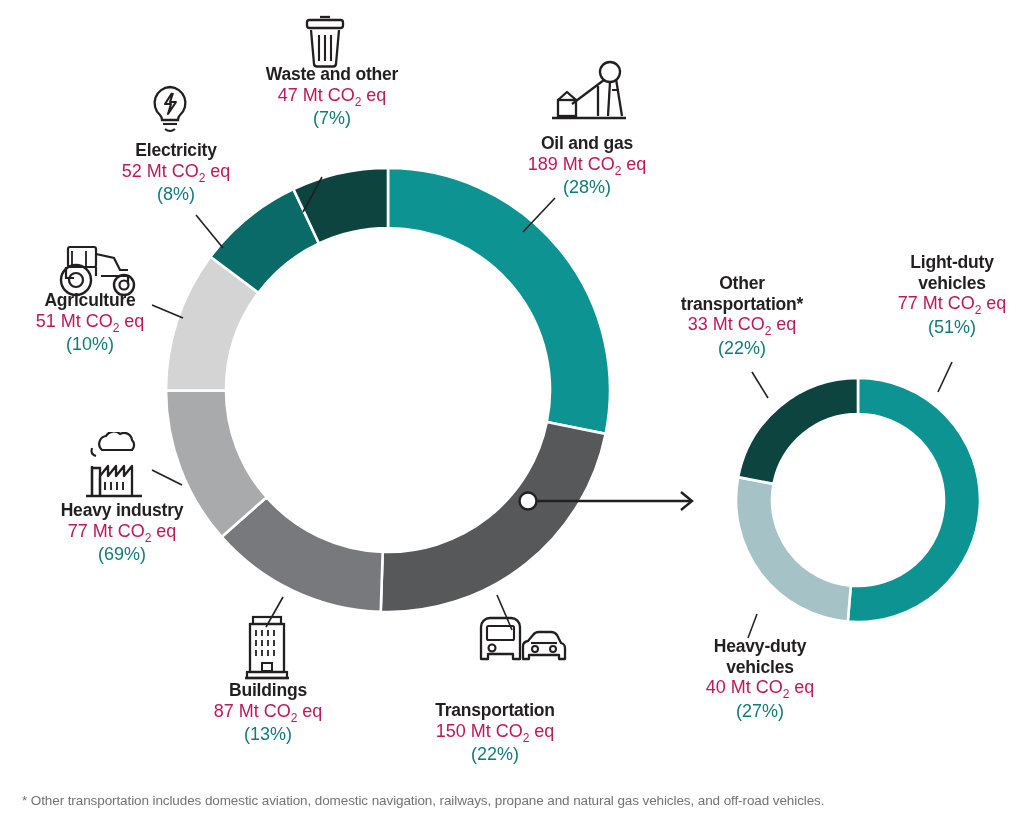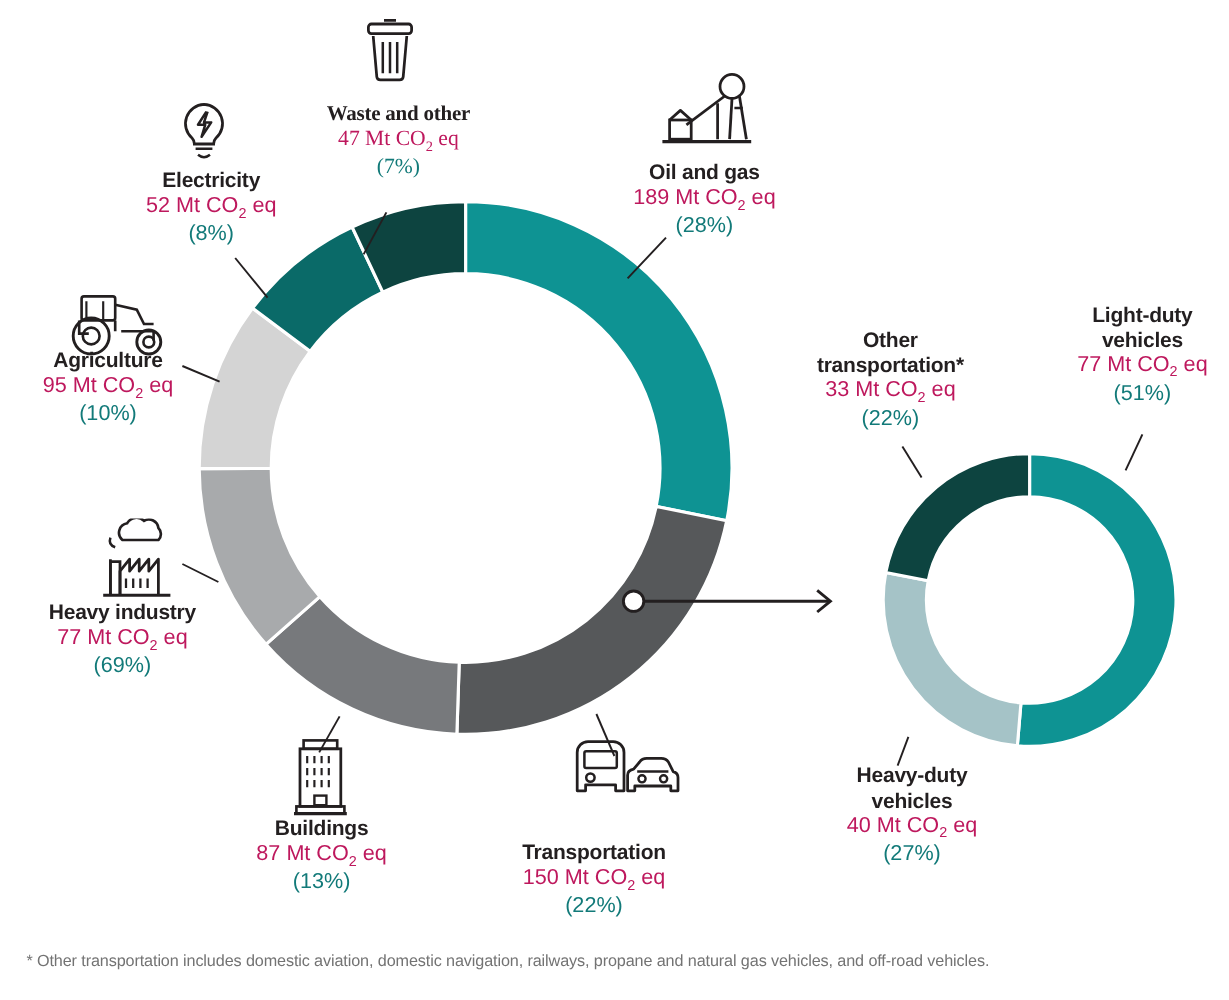--- a/index.html
+++ b/index.html
@@ -178,39 +178,39 @@
       <path d="M62 22 L60 56" fill="none" stroke="#231f20" stroke-width="2.3"></path>
       <path d="M68 19 L74 56" fill="none" stroke="#231f20" stroke-width="2.3"></path>
       <path d="M64 30 L71 30" fill="none" stroke="#231f20" stroke-width="2"></path>
       <path d="M50 26 L50 56" fill="none" stroke="#231f20" stroke-width="2.3"></path>
       <rect x="10" y="40" width="18" height="16" fill="none" stroke="#231f20" stroke-width="2.3"></rect>
       <path d="M10 40 L19 32 L28 40" fill="none" stroke="#231f20" stroke-width="2.3" stroke-linejoin="round"></path>
       <line x1="4" y1="58" x2="78" y2="58" stroke="#231f20" stroke-width="2.6"></line>
     </svg>
   </div>
 
-  <div class="label" style="left:248px;top:84px;width:168px;font-family:Liberation Serif, serif;">
+  <div class="label" style="left:248px;top:64px;width:168px;">
     <span class="ttl">Waste and other</span>
     <span class="val"><span>47 Mt CO</span><sub>2</sub><span> eq</span></span>
     <span class="pct">(7%)</span>
   </div>
 
   <div class="label" style="left:92px;top:140px;width:168px;">
     <span class="ttl">Electricity</span>
     <span class="val"><span>52 Mt CO</span><sub>2</sub><span> eq</span></span>
     <span class="pct">(8%)</span>
   </div>
 
   <div class="label" style="left:8px;top:290px;width:164px;">
     <span class="ttl">Agriculture</span>
-    <span class="val"><span>95 Mt CO</span><sub>2</sub><span> eq</span></span>
+    <span class="val"><span>51 Mt CO</span><sub>2</sub><span> eq</span></span>
     <span class="pct">(10%)</span>
   </div>
 
-  <div class="label" style="left:20px;top:500px;width:164px;text-align:center;">
+  <div class="label" style="left:40px;top:500px;width:164px;text-align:center;">
     <span class="ttl">Heavy industry</span>
     <span class="val"><span>77 Mt CO</span><sub>2</sub><span> eq</span></span>
     <span class="pct">(69%)</span>
   </div>
 
   <div class="label" style="left:186px;top:680px;width:164px;">
     <span class="ttl">Buildings</span>
     <span class="val"><span>87 Mt CO</span><sub>2</sub><span> eq</span></span>
     <span class="pct">(13%)</span>
   </div>

